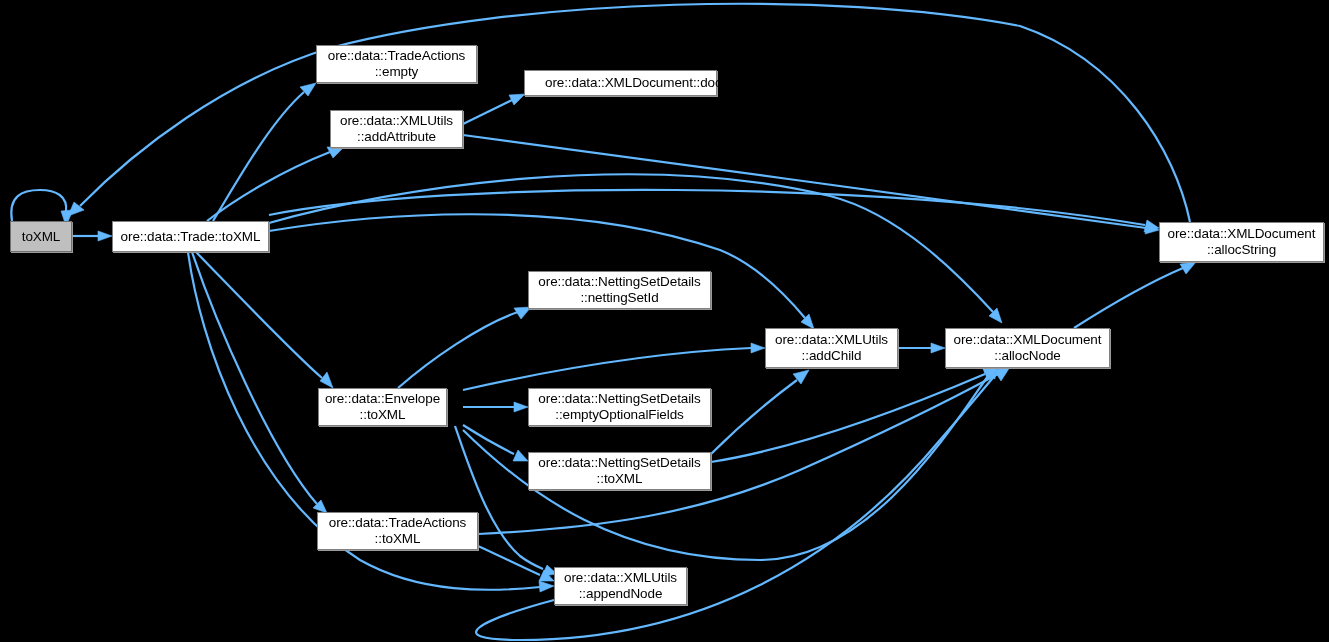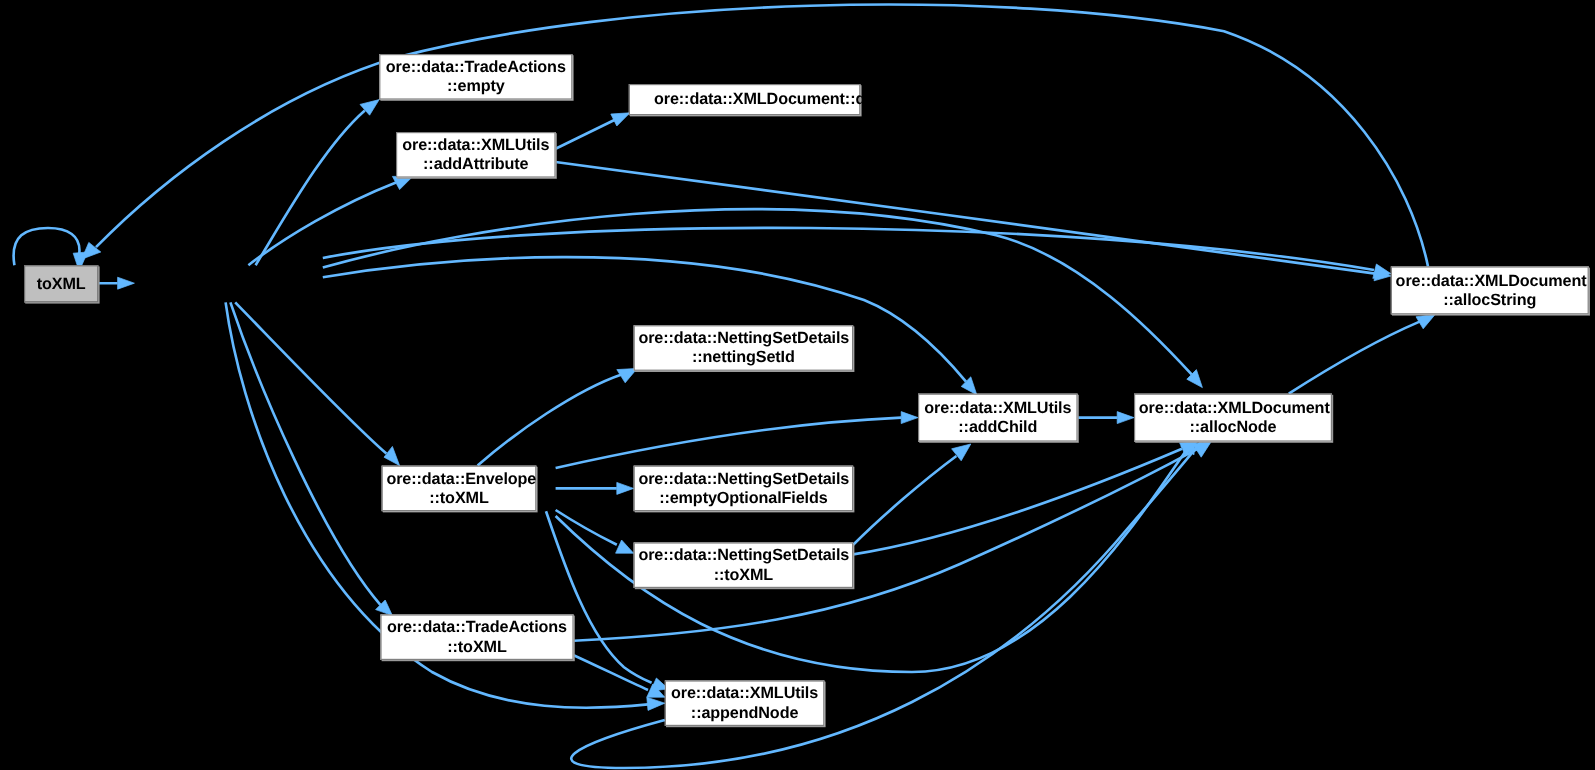--- a/index.html
+++ b/index.html
@@ -49,21 +49,20 @@
     padding: 0 3px;
   }
   .node-box.root {
     background: #bfbfbf;
     border: 1px solid #707070;
   }
   .node-label {
     display: block;
     width: 100%;
     white-space: pre-line;
-    font-weight: bold;
   }
 </style>
 </head>
 <body>
 
 <div id="canvas">
 
   <svg id="graph" viewBox="0 0 1329 642">
 
     <g>
@@ -191,22 +190,25 @@
       <polygon class="arrowhead" points="1010,367 1001,381 994,370"></polygon>
     </g>
 
     <g>
       <path class="edge" d="M 554,600 C 480,620 440,640 520,640 C 700,640 840,560 940,440 C 975,400 995,375 1008,360"></path>
       <polygon class="arrowhead" points="1018,350 1012,365 1003,356"></polygon>
     </g>
 
   </svg>
 
-  <div class="node-box root" id="n-root" style="left: 20px; top: 221px; width: 62px; height: 31px;">
+  <div class="node-box root" id="n-root" style="left: 10px; top: 221px; width: 62px; height: 31px;">
     <span class="node-label">toXML</span>
+  </div>
+  <div class="node-box" id="n-tradeToXML" style="left: 112px; top: 221px; width: 157px; height: 31px;">
+    <span class="node-label">ore::data::Trade::toXML</span>
   </div>
   <div class="node-box" id="n-taEmpty" style="left: 316px; top: 45px; width: 161px; height: 38px;">
     <span class="node-label">ore::data::TradeActions
 ::empty</span>
   </div>
   <div class="node-box" id="n-doc" style="left: 524px; top: 70px; width: 193px; height: 26px; padding-left: 20px;">
     <span class="node-label">ore::data::XMLDocument::doc</span>
   </div>
   <div class="node-box" id="n-addAttribute" style="left: 330px; top: 110px; width: 133px; height: 38px;">
     <span class="node-label">ore::data::XMLUtils

